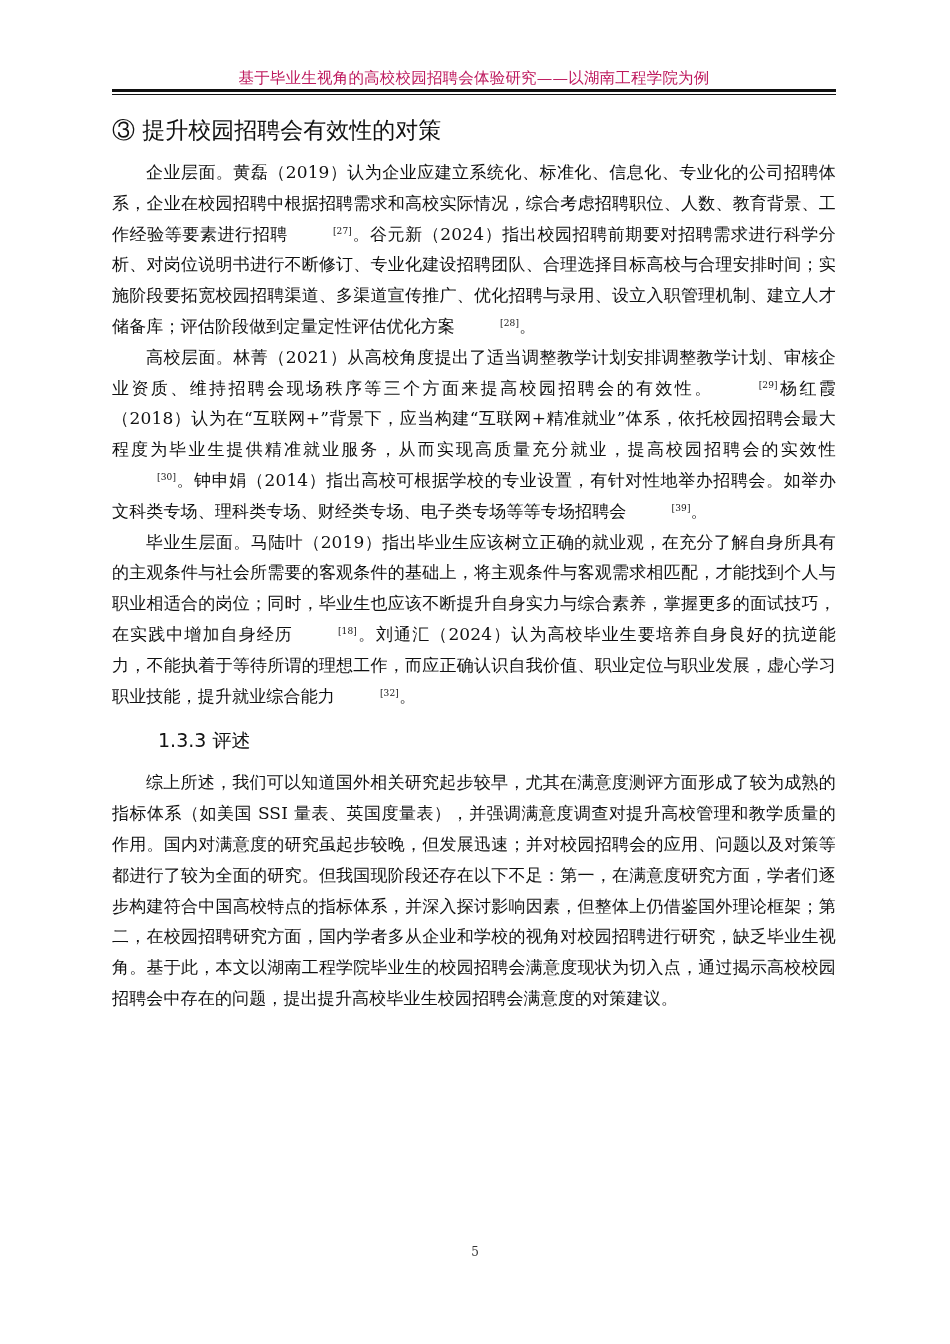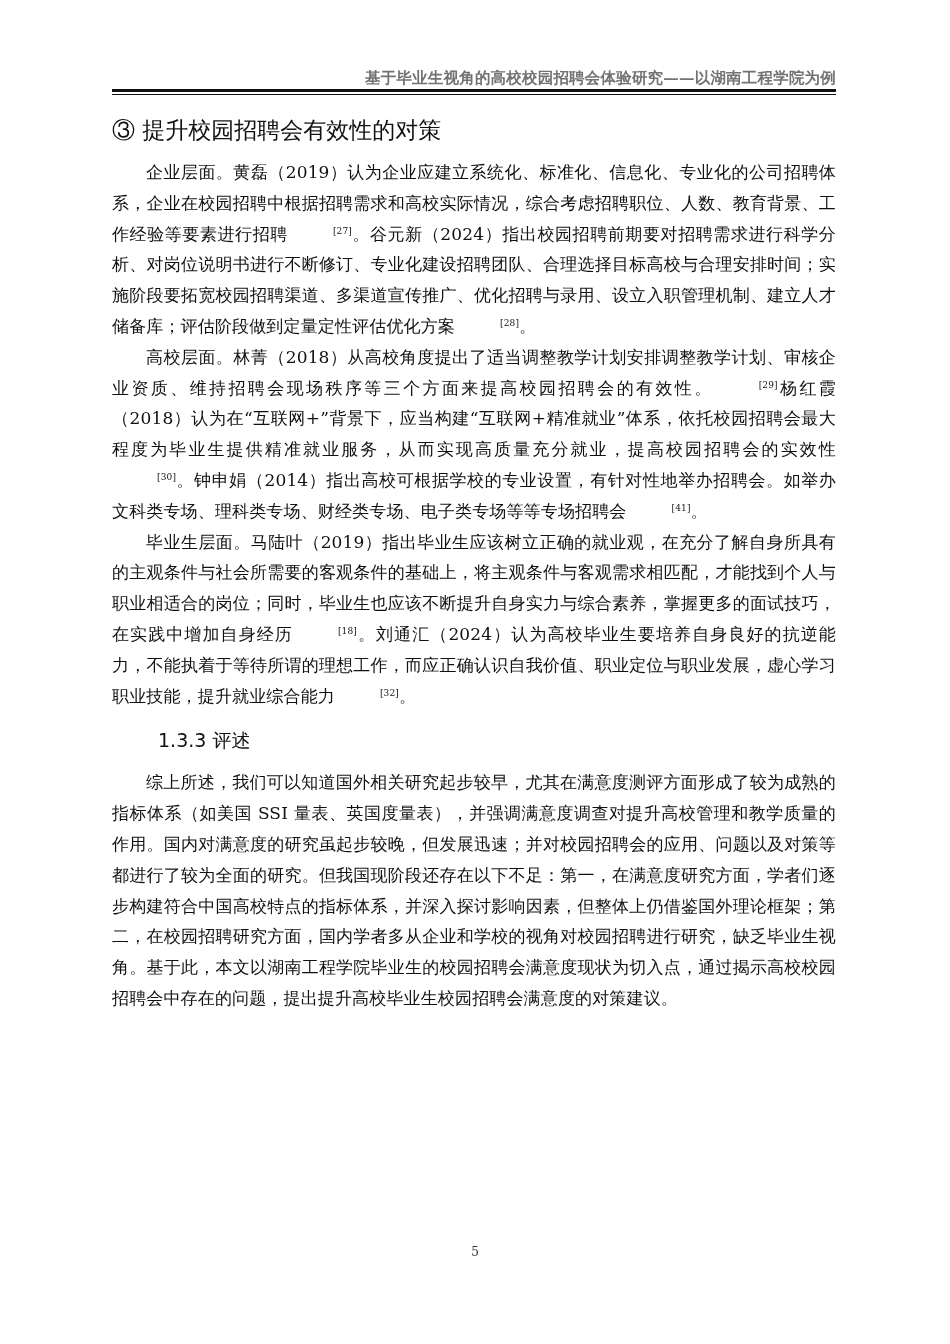--- a/index.html
+++ b/index.html
@@ -13,25 +13,24 @@
       position: relative;
       font-family: "DejaVu Serif", "Liberation Serif", serif;
       color: #111111;
       overflow: hidden;
     }
     .page-header {
       position: absolute;
       left: 112px;
       top: 68px;
       width: 724px;
-      text-align: right;
+      text-align: center;
       font-size: 15.5px;
       letter-spacing: 0.2px;
-      color: #737373;
-      font-weight: bold;
+      color: #be185d;
     }
     .header-rule {
       position: absolute;
       left: 112px;
       width: 724px;
     }
     .rule-thick {
       top: 89px;
       height: 3px;
       background: #111;
@@ -95,21 +94,21 @@
 
 <div class="content">
 
   <div class="subhead">
     <span>③</span>
     <span>提升校园招聘会有效性的对策</span>
   </div>
 
   <p class="para"><span>企业层面。黄磊（2019）认为企业应建立系统化、标准化、信息化、专业化的公司招聘体系，企业在校园招聘中根据招聘需求和高校实际情况，综合考虑招聘职位、人数、教育背景、工作经验等要素进行招聘</span><sup>[27]</sup><span>。谷元新（2024）指出校园招聘前期要对招聘需求进行科学分析、对岗位说明书进行不断修订、专业化建设招聘团队、合理选择目标高校与合理安排时间；实施阶段要拓宽校园招聘渠道、多渠道宣传推广、优化招聘与录用、设立入职管理机制、建立人才储备库；评估阶段做到定量定性评估优化方案</span><sup>[28]</sup><span>。</span></p>
 
-  <p class="para"><span>高校层面。林菁（2018）从高校角度提出了适当调整教学计划安排调整教学计划、审核企业资质、维持招聘会现场秩序等三个方面来提高校园招聘会的有效性。</span><sup>[29]</sup><span>杨红霞（2018）认为在“互联网+”背景下，应当构建“互联网+精准就业”体系，依托校园招聘会最大程度为毕业生提供精准就业服务，从而实现高质量充分就业，提高校园招聘会的实效性</span><sup>[30]</sup><span>。钟申娟（2014）指出高校可根据学校的专业设置，有针对性地举办招聘会。如举办文科类专场、理科类专场、财经类专场、电子类专场等等专场招聘会</span><sup>[41]</sup><span>。</span></p>
+  <p class="para"><span>高校层面。林菁（2021）从高校角度提出了适当调整教学计划安排调整教学计划、审核企业资质、维持招聘会现场秩序等三个方面来提高校园招聘会的有效性。</span><sup>[29]</sup><span>杨红霞（2018）认为在“互联网+”背景下，应当构建“互联网+精准就业”体系，依托校园招聘会最大程度为毕业生提供精准就业服务，从而实现高质量充分就业，提高校园招聘会的实效性</span><sup>[30]</sup><span>。钟申娟（2014）指出高校可根据学校的专业设置，有针对性地举办招聘会。如举办文科类专场、理科类专场、财经类专场、电子类专场等等专场招聘会</span><sup>[39]</sup><span>。</span></p>
 
   <p class="para"><span>毕业生层面。马陆叶（2019）指出毕业生应该树立正确的就业观，在充分了解自身所具有的主观条件与社会所需要的客观条件的基础上，将主观条件与客观需求相匹配，才能找到个人与职业相适合的岗位；同时，毕业生也应该不断提升自身实力与综合素养，掌握更多的面试技巧，在实践中增加自身经历</span><sup>[18]</sup><span>。刘通汇（2024）认为高校毕业生要培养自身良好的抗逆能力，不能执着于等待所谓的理想工作，而应正确认识自我价值、职业定位与职业发展，虚心学习职业技能，提升就业综合能力</span><sup>[32]</sup><span>。</span></p>
 
   <div class="section-heading">
     <span>1.3.3</span>
     <span>评述</span>
   </div>
 
   <p class="para">综上所述，我们可以知道国外相关研究起步较早，尤其在满意度测评方面形成了较为成熟的指标体系（如美国 SSI 量表、英国度量表），并强调满意度调查对提升高校管理和教学质量的作用。国内对满意度的研究虽起步较晚，但发展迅速；并对校园招聘会的应用、问题以及对策等都进行了较为全面的研究。但我国现阶段还存在以下不足：第一，在满意度研究方面，学者们逐步构建符合中国高校特点的指标体系，并深入探讨影响因素，但整体上仍借鉴国外理论框架；第二，在校园招聘研究方面，国内学者多从企业和学校的视角对校园招聘进行研究，缺乏毕业生视角。基于此，本文以湖南工程学院毕业生的校园招聘会满意度现状为切入点，通过揭示高校校园招聘会中存在的问题，提出提升高校毕业生校园招聘会满意度的对策建议。</p>
 

